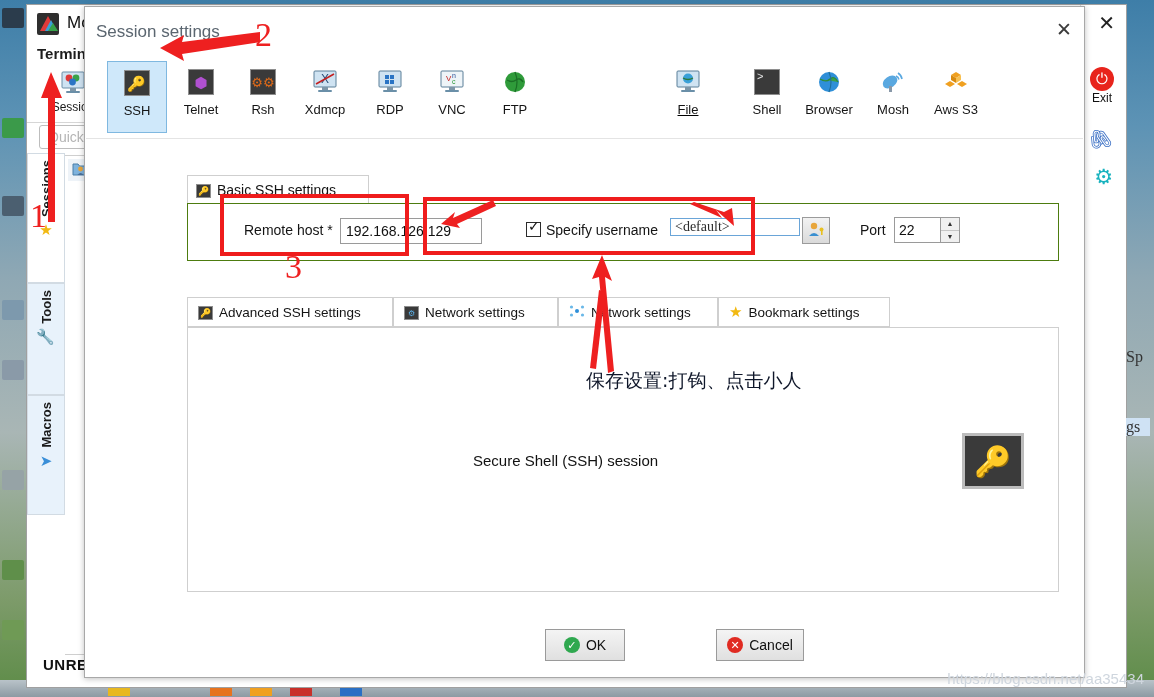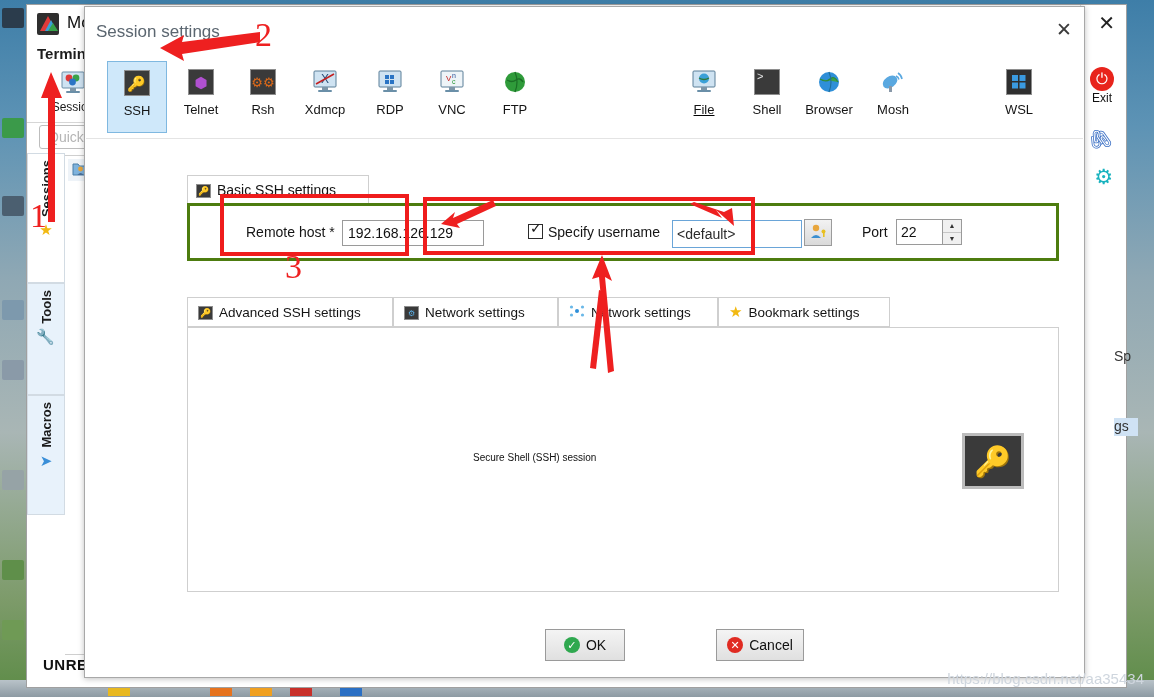--- a/index.html
+++ b/index.html
@@ -108,21 +108,21 @@
   .exit-wrap { position:absolute; right:6px; top:62px; width:36px; text-align:center;}
   .exit-circle {
     width:24px; height:24px; border-radius:50%; background:#e8241c; margin:0 auto;
     color:#fff; font-size:15px; line-height:24px; text-align:center;
   }
   .exit-wrap .lbl { font-size:12px; color:#111; display:block; margin-top:0px;}
   .clip-ico { position:absolute; right:14px; top:122px; font-size:20px; color:#3a6fc4; transform:rotate(-20deg);}
   .gear-ico { position:absolute; right:13px; top:160px; font-size:21px; color:#19b3bf;}
 
   
-  .edge-frag { position:absolute; right:16px; width:24px; font-size:14px; color:#333; }
+  .edge-frag { position:absolute; right:4px; width:24px; font-size:16px; color:#333;font-family:Liberation Serif, serif; }
 
   
   .dlg {
     position:absolute; left:84px; top:6px; width:1001px; height:672px;
     background:#ffffff; border:1px solid #a8a8a8;
     box-shadow:0 1px 6px rgba(0,0,0,.25);
   }
   .dlg-title {
     position:absolute; left:11px; top:15px;
     font-size:17px; color:#5b6670;
@@ -155,44 +155,44 @@
 
   
   .grp-tab {
     position:absolute; left:102px; top:168px; width:182px; height:28px;
     border:1px solid #cfcfcf; border-bottom:none; background:#fff;
     display:flex; align-items:center; gap:6px; padding-left:8px;
     font-size:14px; color:#141414;
   }
   .grp-body {
     position:absolute; left:102px; top:196px; width:872px; height:58px;
-    border:3px solid #4d7c0f; background:#fff;
+    border:1px solid #4d7c0f; background:#fff;
   }
   .lbl-remote {
     position:absolute; left:56px; top:18px; font-size:14px; color:#141414;
   }
   .in-host {
     position:absolute; left:152px; top:14px; width:142px; height:26px;
     border:1px solid #9a9a9a; background:#fff; font-size:14px;
     padding:0 5px; font-family:"Liberation Sans", sans-serif; color:#111;
   }
   .cb-user {
     position:absolute; left:338px; top:18px; width:15px; height:15px;
     border:1px solid #2b2b2b; background:#fff;
   }
   .cb-user:after {
     content:"✓"; position:absolute; left:1px; top:-5px; font-size:14px; color:#111;
   }
   .lbl-user {
     position:absolute; left:358px; top:18px; font-size:14px; color:#141414;
   }
   .in-user {
-    position:absolute; left:482px; top:14px; width:130px; height:28px;
+    position:absolute; left:482px; top:14px; width:130px; height:18px;
     border:1px solid #6aa5d8; background:#fff; font-size:14px;
-    padding:0 4px; font-family:Liberation Sans, sans-serif; color:#2b2b2b;
+    padding:0 4px; font-family:Liberation Serif, serif; color:#2b2b2b;
   }
   .btn-userpick {
     position:absolute; left:614px; top:13px; width:28px; height:27px;
     border:1px solid #9b9b9b; background:linear-gradient(180deg,#f2f2f2,#dadada);
     display:flex; align-items:center; justify-content:center; font-size:14px;
   }
   .lbl-port {
     position:absolute; left:672px; top:18px; font-size:14px; color:#141414;
   }
   .in-port {
@@ -219,21 +219,21 @@
     position:absolute; top:0; height:30px;
     border:1px solid #cfcfcf; background:#fff;
     display:flex; align-items:center; gap:6px; padding:0 10px;
     font-size:13.5px; color:#141414; cursor:default;
   }
   .panel-big {
     position:absolute; left:102px; top:320px; width:872px; height:265px;
     border:1px solid #cfcfcf; background:#fff;
   }
   .ssh-text {
-    position:absolute; left:285px; top:124px; font-size:10px; color:#111;
+    position:absolute; left:285px; top:124px; font-size:15px; color:#111;
   }
   .key-big {
     position:absolute; right:34px; top:105px; width:62px; height:56px;
     background:#3a3a3a; border:3px solid #bcbcbc;
     display:flex; align-items:center; justify-content:center;
     font-size:30px;
   }
   .btn-ok, .btn-cancel {
     position:absolute; top:622px; height:32px; width:80px;
     border:1px solid #9a9a9a; background:linear-gradient(180deg,#f4f4f4,#e0e0e0);
@@ -248,21 +248,21 @@
     color:#fff; font-size:11px; line-height:1;
   }
 
   
   .anno { position:absolute; pointer-events:none; }
   .redbox { border:4px solid #ef1c1c; }
   .rednum {
     color:#ee2020; font-size:34px; font-family:"Liberation Serif", serif;
   }
   .redtext {
-    color:#ffffff; font-size:22px; white-space:nowrap;
+    color:#0f172a; font-size:19px; white-space:nowrap;
     font-family:"DejaVu Sans", sans-serif;
   }
   .watermark {
     position:absolute; right:10px; bottom:10px;
     font-size:15px; color:#cfd6de;
   }
 </style>
 </head>
 <body>
 
@@ -447,21 +447,21 @@
           <circle cx="12" cy="12" r="10" fill="#2f9b3a"></circle>
           <path d="M4 10 q5 3 9 0 t7 2" stroke="#1b6f26" fill="none" stroke-width="1.4"></path>
           <path d="M12 2 q4 10 0 20" stroke="#1b6f26" fill="none" stroke-width="1.2"></path>
         </svg>
       </span>
       <span class="plbl">FTP</span>
     </div>
 
 
 
-    <div class="proto" style="left:588px;text-decoration:underline;">
+    <div class="proto" style="left:572px;text-decoration:underline;">
       <span class="pico">
         <svg width="26" height="24" viewBox="0 0 26 24">
           <rect x="2" y="1" width="22" height="16" rx="1" fill="#cfe3f2" stroke="#5b7f98"></rect>
           <circle cx="13" cy="8.5" r="5" fill="#3aa0d8"></circle>
           <path d="M8 8 q5 3 10 0" stroke="#2f7a3a" fill="none" stroke-width="1.3"></path>
           <rect x="10" y="17" width="6" height="3" fill="#7d96a8"></rect>
           <rect x="6" y="20" width="14" height="2" rx="1" fill="#6a8fa8"></rect>
         </svg>
       </span>
       <span class="plbl">File</span>
@@ -490,34 +490,33 @@
         <svg width="26" height="24" viewBox="0 0 26 24">
           <ellipse cx="10" cy="12" rx="8" ry="5.5" fill="#5aa8e0" transform="rotate(-35 10 12)"></ellipse>
           <path d="M18 3 a9 9 0 0 1 4 6" stroke="#5aa8e0" fill="none" stroke-width="1.6"></path>
           <path d="M16 6 a5 5 0 0 1 3 3.5" stroke="#5aa8e0" fill="none" stroke-width="1.4"></path>
           <rect x="9" y="16" width="3" height="6" fill="#8898a8"></rect>
         </svg>
       </span>
       <span class="plbl">Mosh</span>
     </div>
 
-
-    <div class="proto" style="left:903px;">
-      <span class="pico">
-        <span class="icobox" style="background:#2f2f2f;">
-          <svg width="18" height="18" viewBox="0 0 18 18">
-            <rect x="2" y="2" width="6" height="6" fill="#3a9ae0"></rect>
-            <rect x="9.5" y="2" width="6" height="6" fill="#3a9ae0"></rect>
-            <rect x="2" y="9.5" width="6" height="6" fill="#3a9ae0"></rect>
-            <rect x="9.5" y="9.5" width="6" height="6" fill="#3a9ae0"></rect>
-          </svg>
-        </span>
-      </span>
-      <span class="plbl">WSL</span>
-    </div>
+    <div class="proto" style="left:840px;">
+      <span class="pico">
+        <svg width="26" height="24" viewBox="0 0 26 24">
+          <path d="M13 2 L18 5 L13 8 L8 5 Z" fill="#f0a020"></path>
+          <path d="M7 11 L12 14 L7 17 L2 14 Z" fill="#f0a020"></path>
+          <path d="M19 11 L24 14 L19 17 L14 14 Z" fill="#f0a020"></path>
+          <path d="M8 5 L13 8 L13 13 L8 10 Z" fill="#d88a10"></path>
+          <path d="M18 5 L13 8 L13 13 L18 10 Z" fill="#f8c050"></path>
+        </svg>
+      </span>
+      <span class="plbl">Aws S3</span>
+    </div>
+
   </div>
 
   <div class="grp-tab">
     <span>
       <span style="display:inline-flex;width:15px;height:14px;background:#3a3a3a;border:1px solid #8e8e8e;align-items:center;justify-content:center;font-size:9px;">🔑</span>
     </span>
     <span>Basic SSH settings</span>
   </div>
 
   <div class="grp-body">

